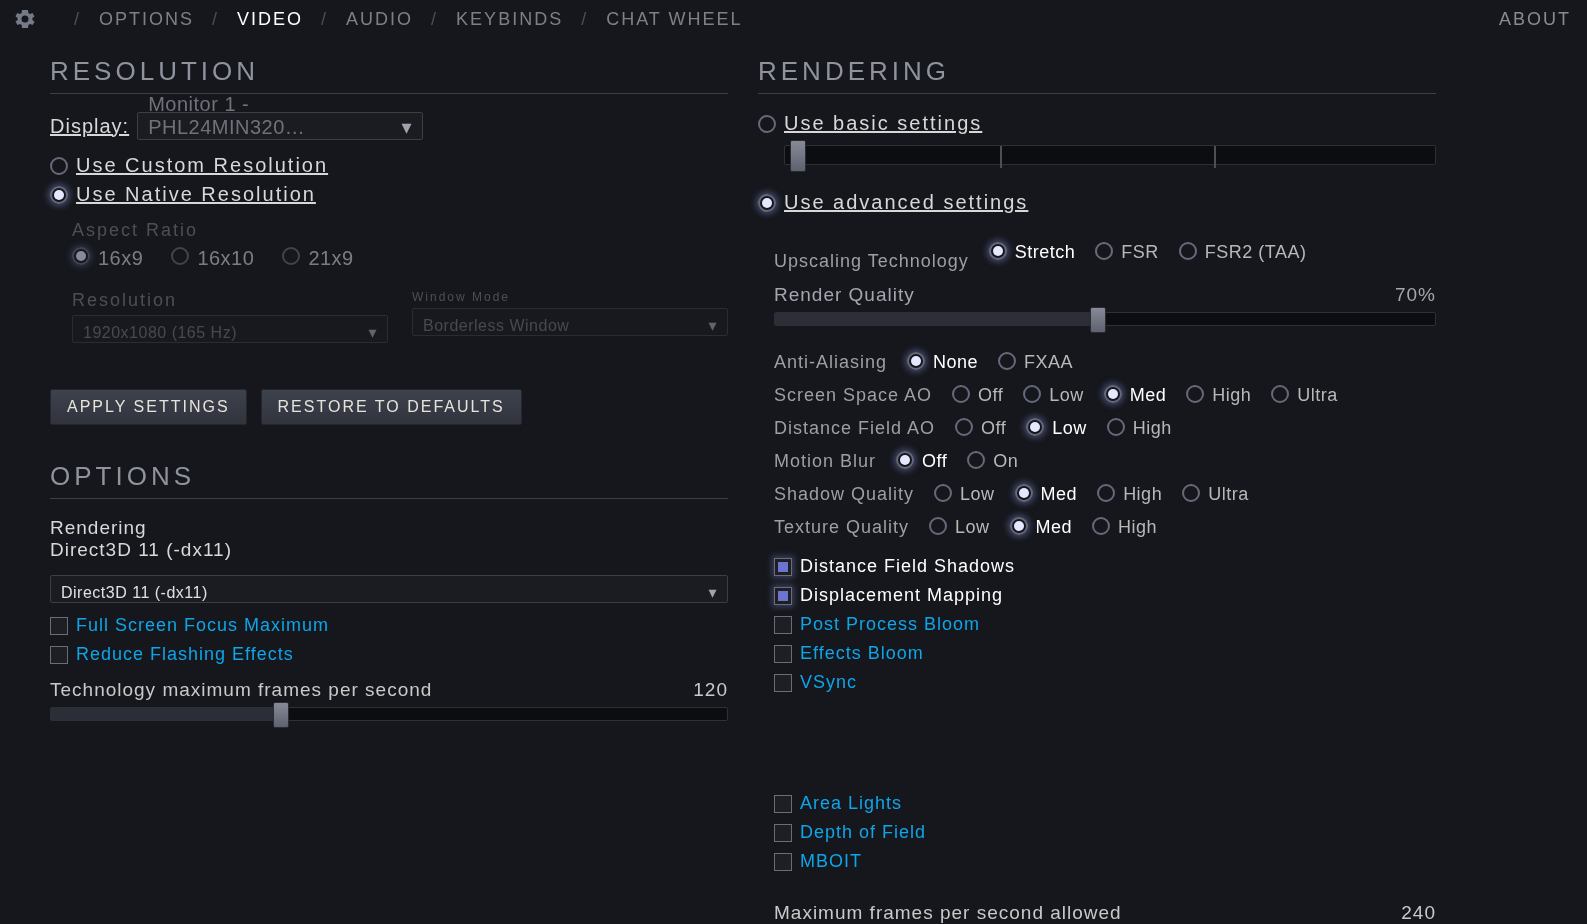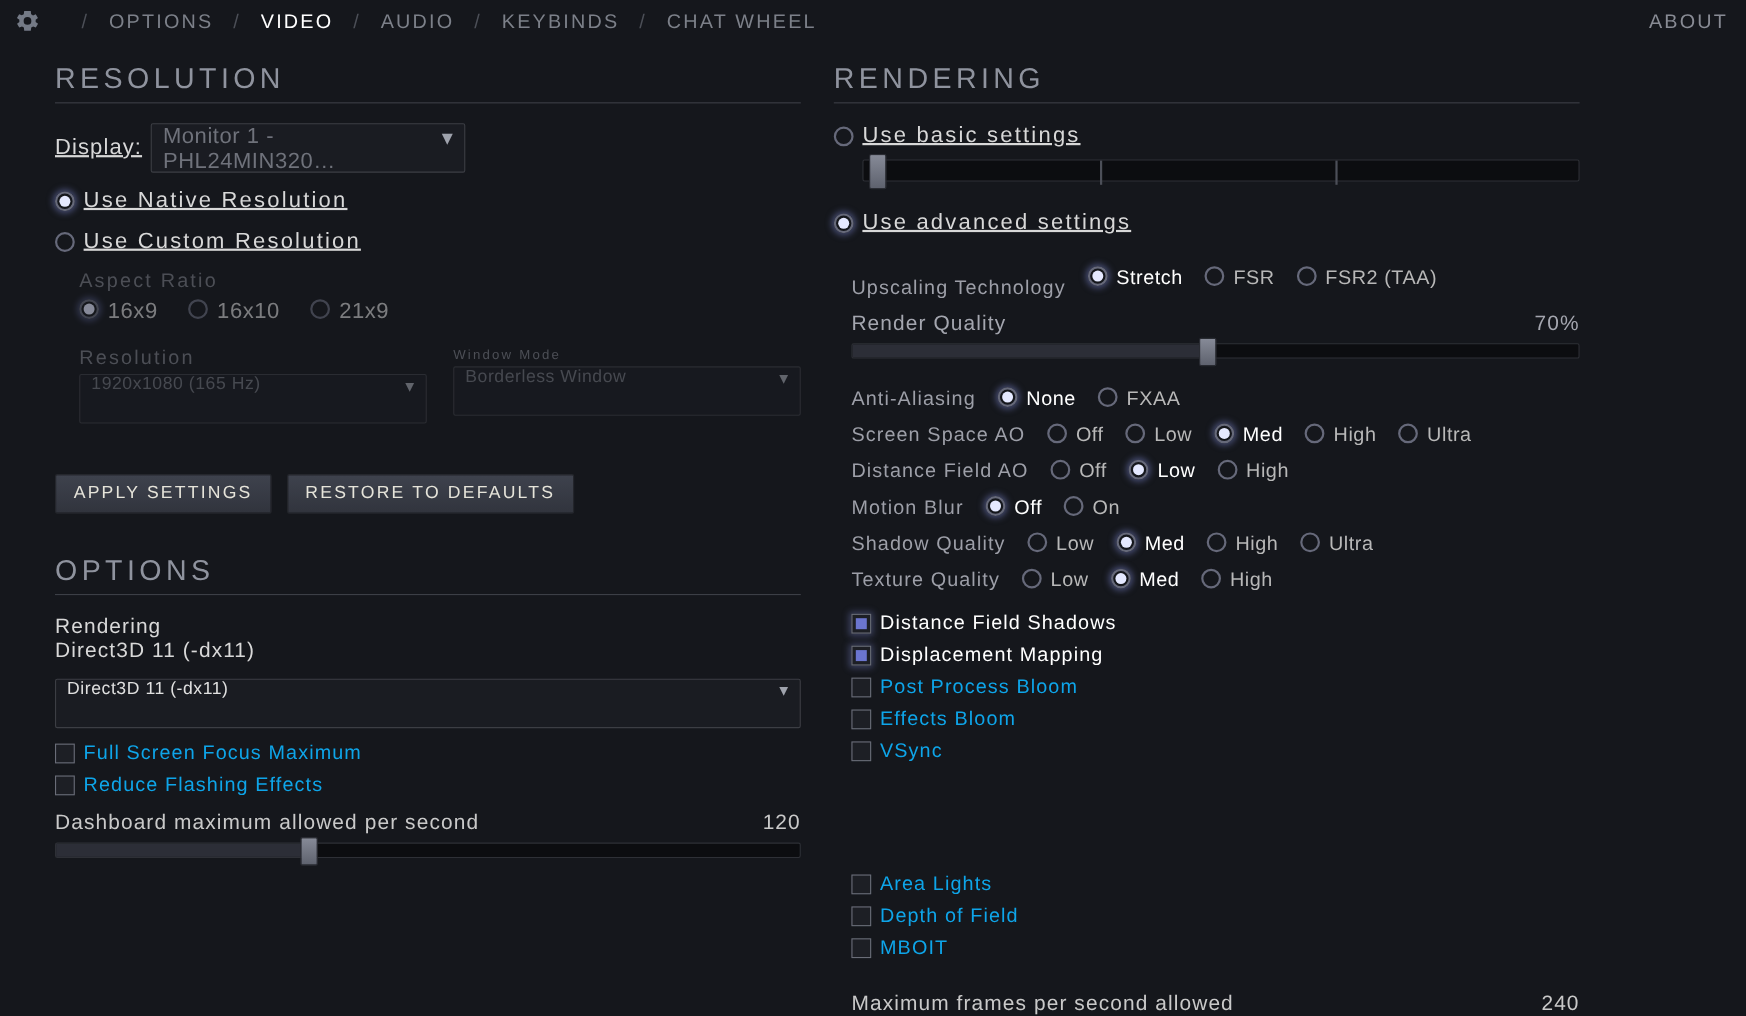--- a/index.html
+++ b/index.html
@@ -32,21 +32,21 @@
   .col { width:678px; }
   .section-title {
     font-size:26px; color:#8f939e; letter-spacing:4px; margin:14px 0 6px 0; font-weight:400;
   }
   .hr { border:none; border-top:1px solid #3c3f46; margin-bottom:18px; }
   .rowline { display:flex; align-items:center; margin-bottom:14px; font-size:20px; }
   .label { color:#d8d8d8; letter-spacing:1px;text-decoration:underline; }
   .sub { color:#797c85; }
   .select {
     background:#1a1c22; border:1px solid #3c3e44; color:#6f727b;
-    height:45px; border-radius:2px; display:flex; align-items:flex-start;
+    height:28px; border-radius:2px; display:flex; align-items:flex-end;
     padding:0 10px; justify-content:space-between; cursor:pointer;
   }
   .select .chev { color:#9fa3ad; }
   .radio {
     width:18px; height:18px; border-radius:50%; border:2px solid #66697a;
     display:inline-flex; align-items:center; justify-content:center;
     margin-right:8px; cursor:pointer; flex-shrink:0;
   }
   .radio.selected { box-shadow:0 0 6px 2px rgba(120,130,200,0.5); }
   .radio.selected::after { content:""; width:10px; height:10px; border-radius:50%; background:#e5e9ff; }
@@ -115,28 +115,28 @@
     <hr class="hr">
 
     <div class="rowline">
       <span class="label">Display:</span>
       <div class="select" style="width:286px; margin-left:8px;">
         <span>Monitor 1 - PHL24MIN320…</span>
         <span class="chev">▾</span>
       </div>
     </div>
 
+    <div class="rowline" style="margin-bottom:6px;">
+      <span class="radio"></span>
+      <span class="label" style="letter-spacing:2px;">Use Custom Resolution</span>
+    </div>
+
     <div class="rowline">
       <span class="radio selected"></span>
       <span class="label" style="letter-spacing:2px;">Use Native Resolution</span>
-    </div>
-
-    <div class="rowline" style="margin-bottom:6px;">
-      <span class="radio"></span>
-      <span class="label" style="letter-spacing:2px;">Use Custom Resolution</span>
     </div>
 
     <div class="muted-block indent1" style="margin-top:14px;">
       <div class="sub" style="font-size:18px; letter-spacing:2px;">Aspect Ratio</div>
       <div class="rowline" style="gap:28px; margin-top:6px;">
         <span class="opt-item">
             <span class="radio selected"></span>
             <span>16x9</span>
           </span>
         <span class="opt-item">
@@ -185,21 +185,21 @@
     <div class="check-item" style="margin-top:12px;">
       <span class="checkbox"></span>
       <span>Full Screen Focus Maximum</span>
     </div>
     <div class="check-item" style="margin-top:8px;">
       <span class="checkbox"></span>
       <span>Reduce Flashing Effects</span>
     </div>
 
     <div class="val-row" style="margin-top:14px;">
-      <span>Dashboard maximum allowed per second</span>
+      <span>Technology maximum frames per second</span>
       <span>120</span>
     </div>
     <div class="slider">
       <div class="fill" style="width:34%;"></div>
       <div class="thumb" style="left:34%;"></div>
     </div>
   </div>
 
   <div class="col">
     <div class="section-title">RENDERING</div>

